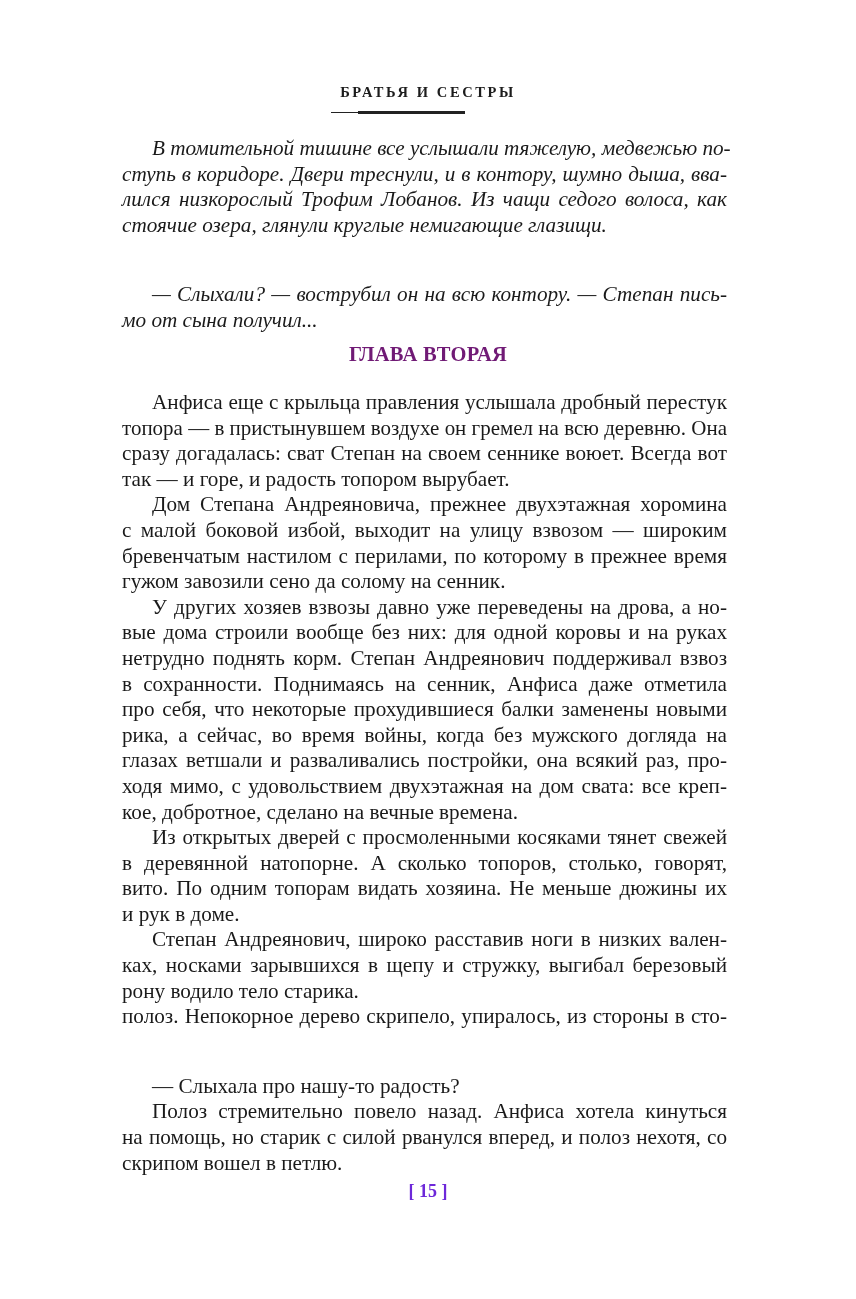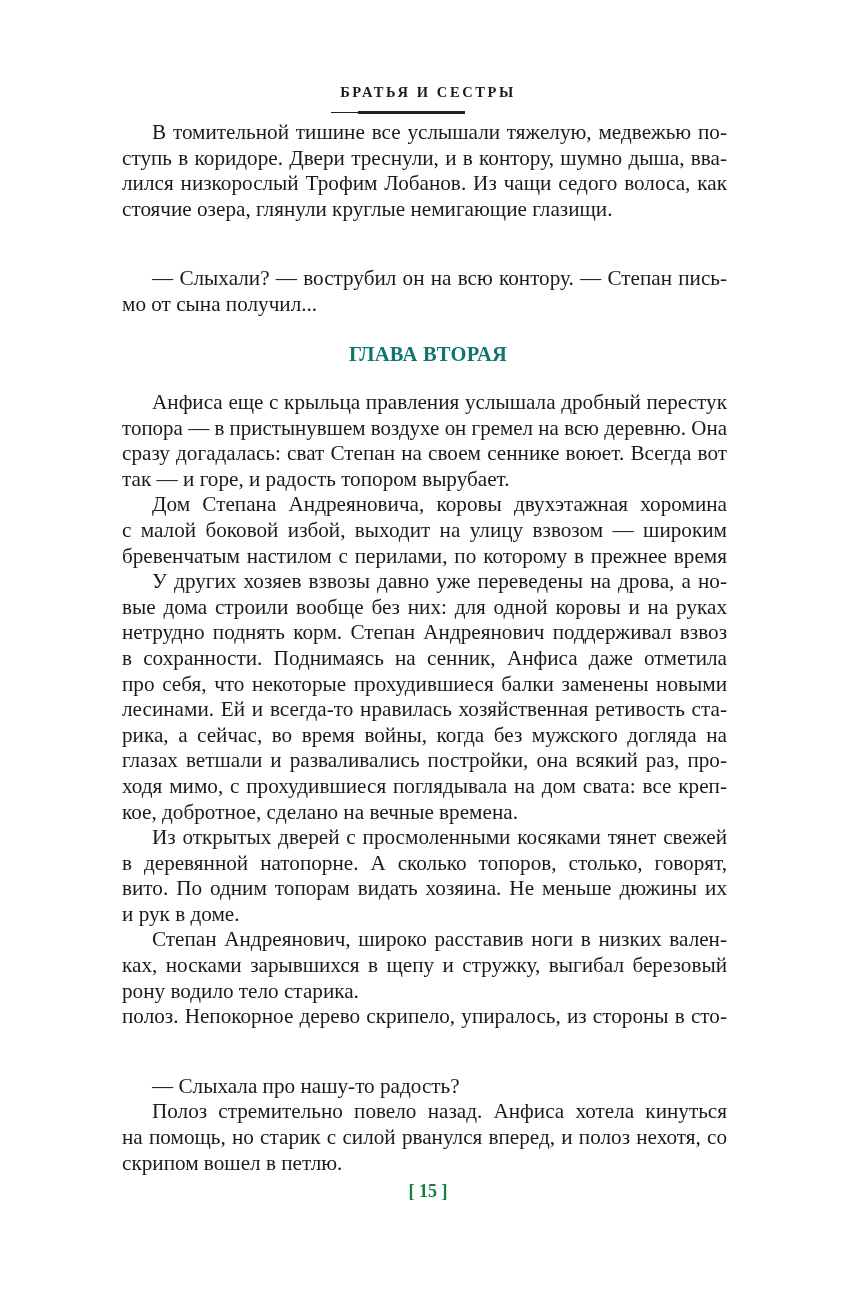--- a/index.html
+++ b/index.html
@@ -29,36 +29,36 @@
   .line {
     display: block; height: 25.6px; white-space: nowrap;
     text-align: justify; text-align-last: justify;
     transform-origin: left center;
   }
   .line.last { text-align-last: left; }
   .line.indent { padding-left: 30px; }
   .line.dialog { padding-left: 30px; margin-top: 44px; }
   .chapter-title {
     position: absolute; top: 343px; left: 0; width: 856px; text-align: center;
-    font-size: 20.5px; font-weight: bold; letter-spacing: 0.3px; color: #0f766e;
+    font-size: 20.5px; font-weight: bold; letter-spacing: 0.3px; color: #701a75;
   }
   .page-number {
     position: absolute; top: 1181px; left: 0; width: 856px; text-align: center;
-    font-size: 18px; font-weight: bold; color: #15803d;
+    font-size: 18px; font-weight: bold; color: #6d28d9;
   }
 </style>
 </head>
 <body>
 
 <div class="page">
   <div class="running-head">БРАТЬЯ И СЕСТРЫ</div>
   <div class="head-rule"></div>
   <div class="head-rule-thick"></div>
 
-  <div class="text-block" id="section-one" style="top:120px;">
+  <div class="text-block" id="section-one" style="top:136px;font-style:italic;">
       <div>
         <span class="line indent">В томительной тишине все услышали тяжелую, медвежью по-</span>
         <span class="line">ступь в коридоре. Двери треснули, и в контору, шумно дыша, вва-</span>
         <span class="line">лился низкорослый Трофим Лобанов. Из чащи седого волоса, как</span>
         <span class="line last">стоячие озера, глянули круглые немигающие глазищи.</span>
       </div>
       <div>
         <span class="line dialog">— Слыхали? — вострубил он на всю контору. — Степан пись-</span>
         <span class="line last">мо от сына получил...</span>
       </div>
@@ -67,34 +67,34 @@
   <div class="chapter-title">ГЛАВА ВТОРАЯ</div>
 
   <div class="text-block" id="section-two" style="top:390px;">
       <div>
         <span class="line indent">Анфиса еще с крыльца правления услышала дробный перестук</span>
         <span class="line" style="transform: scaleX(0.99018); width: 611px;">топора — в пристынувшем воздухе он гремел на всю деревню. Она</span>
         <span class="line">сразу догадалась: сват Степан на своем сеннике воюет. Всегда вот</span>
         <span class="line last">так — и горе, и радость топором вырубает.</span>
       </div>
       <div>
-        <span class="line indent">Дом Степана Андреяновича, коровы двухэтажная хоромина</span>
+        <span class="line indent">Дом Степана Андреяновича, прежнее двухэтажная хоромина</span>
         <span class="line">с малой боковой избой, выходит на улицу взвозом — широким</span>
         <span class="line">бревенчатым настилом с перилами, по которому в прежнее время</span>
+        <span class="line last">гужом завозили сено да солому на сенник.</span>
       </div>
       <div>
         <span class="line indent">У других хозяев взвозы давно уже переведены на дрова, а но-</span>
         <span class="line">вые дома строили вообще без них: для одной коровы и на руках</span>
         <span class="line">нетрудно поднять корм. Степан Андреянович поддерживал взвоз</span>
         <span class="line">в сохранности. Поднимаясь на сенник, Анфиса даже отметила</span>
         <span class="line">про себя, что некоторые прохудившиеся балки заменены новыми</span>
-        <span class="line">лесинами. Ей и всегда-то нравилась хозяйственная ретивость ста-</span>
         <span class="line">рика, а сейчас, во время войны, когда без мужского догляда на</span>
         <span class="line">глазах ветшали и разваливались постройки, она всякий раз, про-</span>
-        <span class="line">ходя мимо, с прохудившиеся поглядывала на дом свата: все креп-</span>
+        <span class="line">ходя мимо, с удовольствием двухэтажная на дом свата: все креп-</span>
         <span class="line last">кое, добротное, сделано на вечные времена.</span>
       </div>
       <div>
         <span class="line indent">Из открытых дверей с просмоленными косяками тянет свежей</span>
         <span class="line">в деревянной натопорне. А сколько топоров, столько, говорят,</span>
         <span class="line">вито. По одним топорам видать хозяина. Не меньше дюжины их</span>
         <span class="line last">и рук в доме.</span>
       </div>
       <div>
         <span class="line indent">Степан Андреянович, широко расставив ноги в низких вален-</span>

